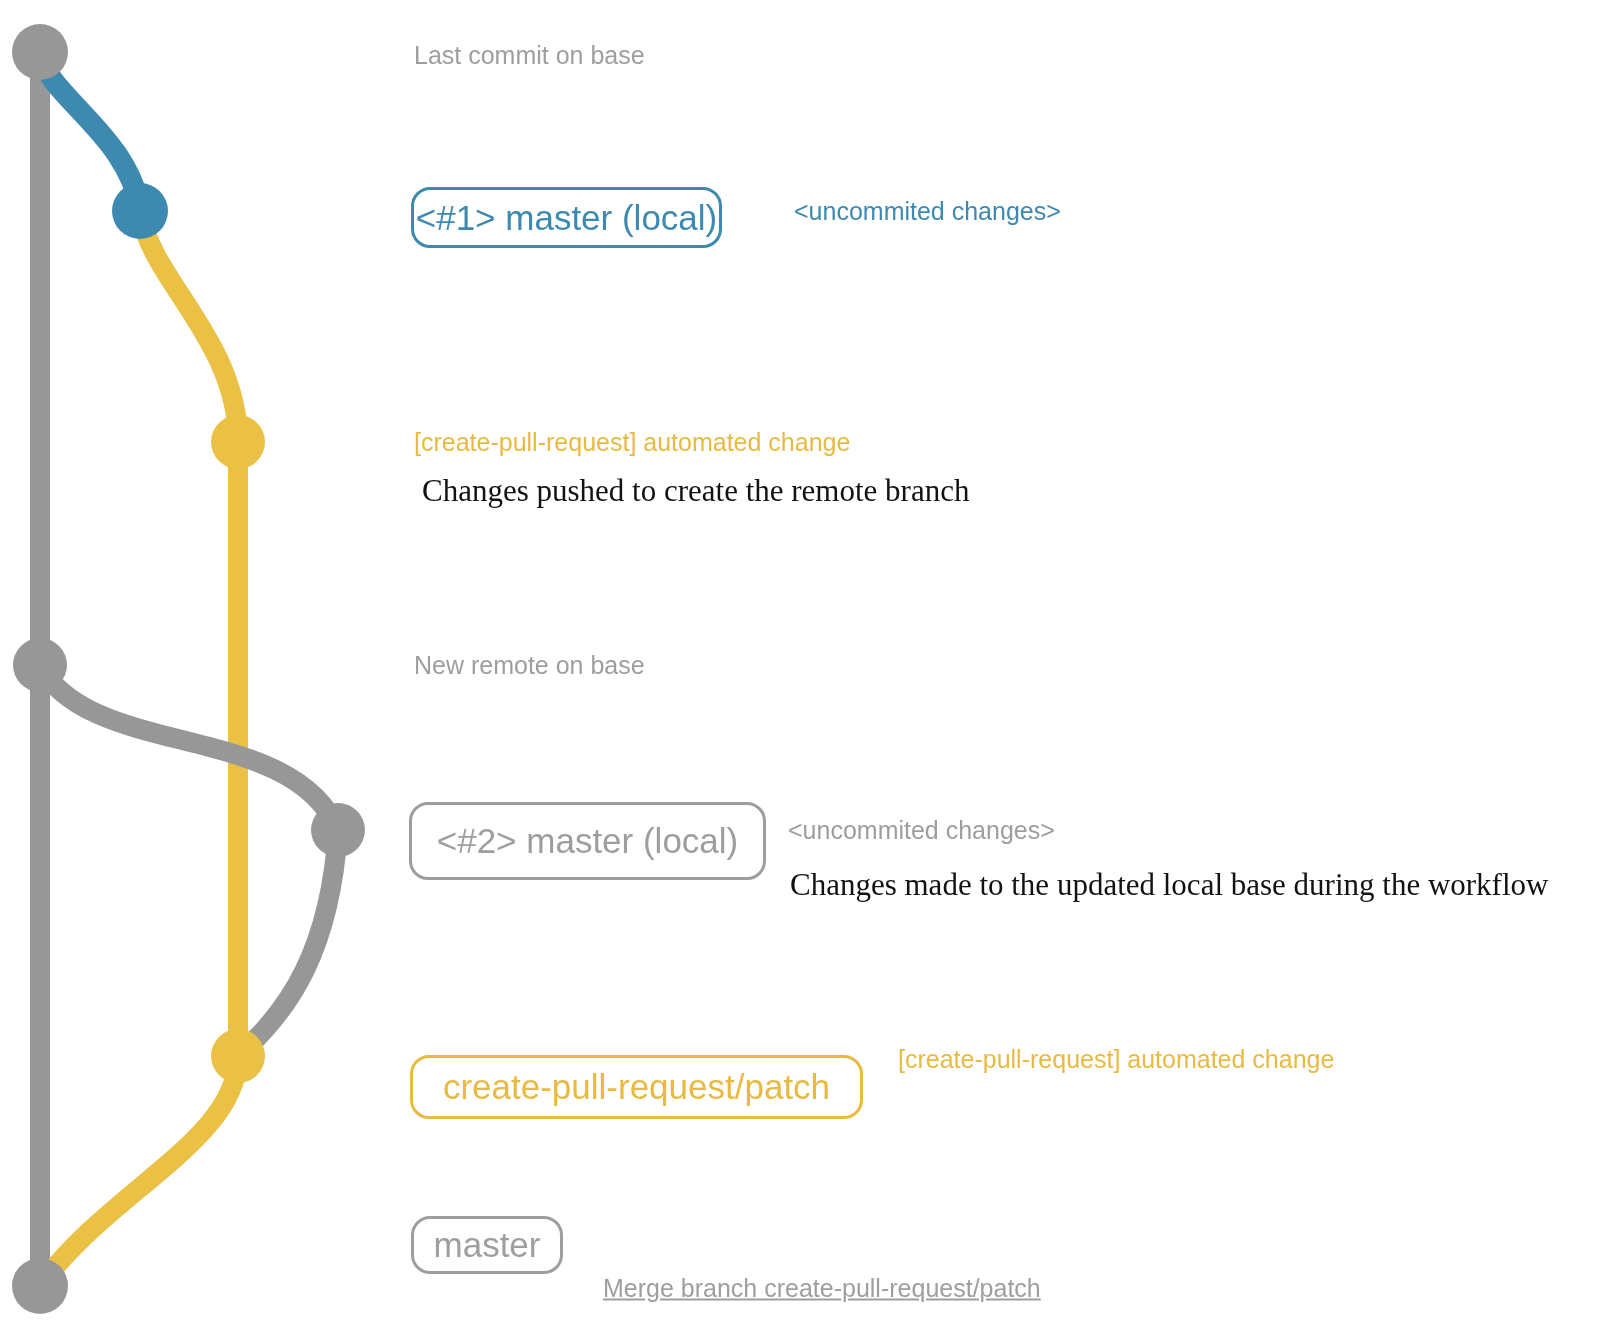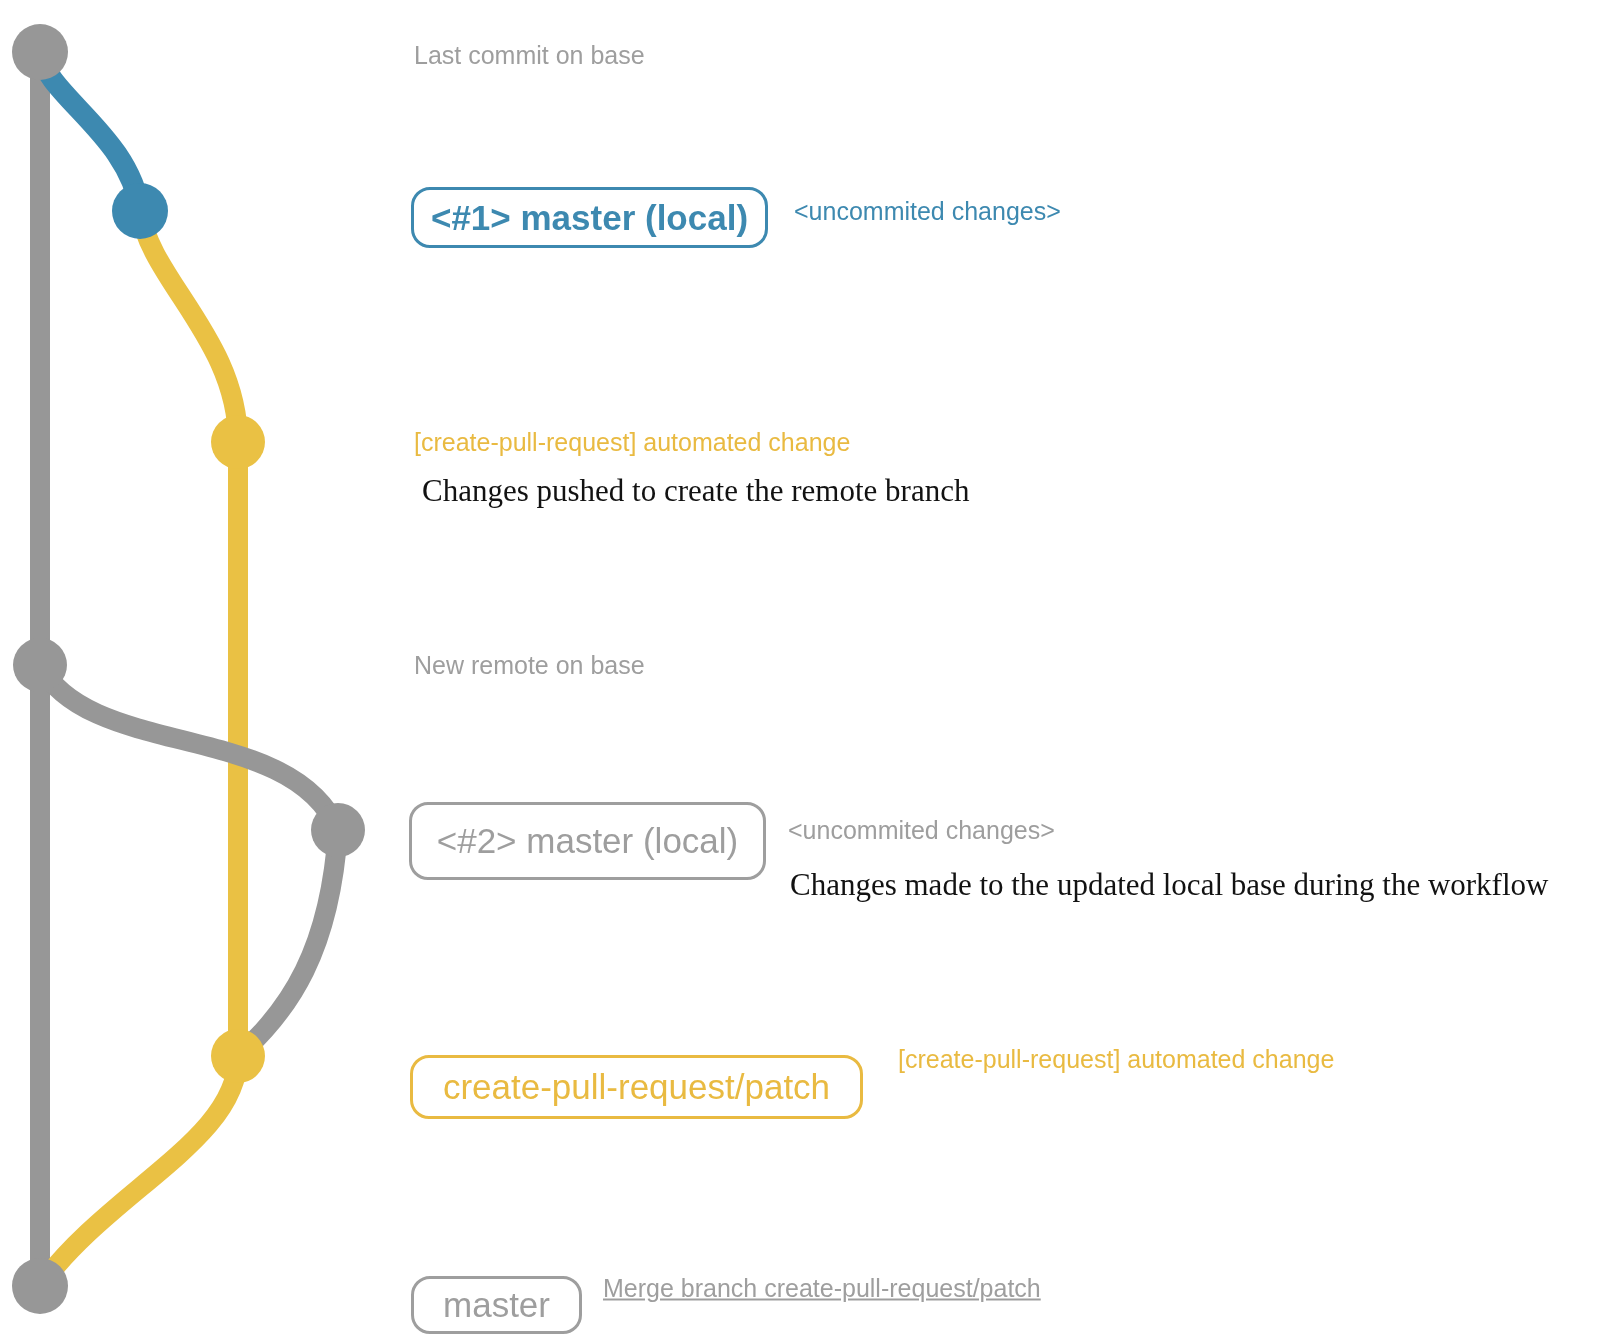--- a/index.html
+++ b/index.html
@@ -60,39 +60,39 @@
     <circle cx="140" cy="211" r="28" fill="#3d89b0"></circle>
     <circle cx="238" cy="442" r="27" fill="#eac144"></circle>
     <circle cx="40" cy="665" r="27" fill="#979797"></circle>
     <circle cx="338" cy="830" r="27" fill="#979797"></circle>
     <circle cx="238" cy="1056" r="27" fill="#eac144"></circle>
     <circle cx="40" cy="1286" r="28" fill="#979797"></circle>
   </svg>
 
   <div class="t sans c-gray" style="left:398px; top:55px;">Last commit on base</div>
 
-  <div class="tag-box b-blue" style="left:411px; top:187px; width:357px; height:61px;font-weight:bold;">
+  <div class="tag-box b-blue" style="left:411px; top:187px; width:311px; height:61px;">
     <span>&lt;#1&gt; master (local)</span>
   </div>
   <div class="t sans c-blue" style="left:778px; top:211px;">&lt;uncommited changes&gt;</div>
 
   <div class="t sans c-yellow" style="left:398px; top:442px;">[create-pull-request] automated change</div>
   <div class="t serif" style="left:422px; top:490px;">Changes pushed to create the remote branch</div>
 
   <div class="t sans c-gray" style="left:398px; top:665px;">New remote on base</div>
 
   <div class="tag-box b-gray" style="left:403px; top:802px; width:357px; height:78px;margin-left:6px;">
     <span>&lt;#2&gt; master (local)</span>
   </div>
   <div class="t sans c-gray" style="left:772px; top:830px;">&lt;uncommited changes&gt;</div>
   <div class="t serif" style="left:790px; top:884px;">Changes made to the updated local base during the workflow</div>
 
   <div class="tag-box b-yellow" style="left:410px; top:1028px; width:453px; height:64px;">
     <span>create-pull-request/patch</span>
   </div>
   <div class="t sans c-yellow" style="left:882px; top:1059px;">[create-pull-request] automated change</div>
 
-  <div class="tag-box b-gray" style="left:411px; top:1276px; width:171px; height:58px;">
+  <div class="tag-box b-gray" style="left:411px; top:1216px; width:152px; height:58px;">
     <span>master</span>
   </div>
   <div class="t sans c-gray" style="left:587px; top:1288px;text-decoration:underline;">Merge branch create-pull-request/patch</div>
 
 </div>
 
 </body></html>

